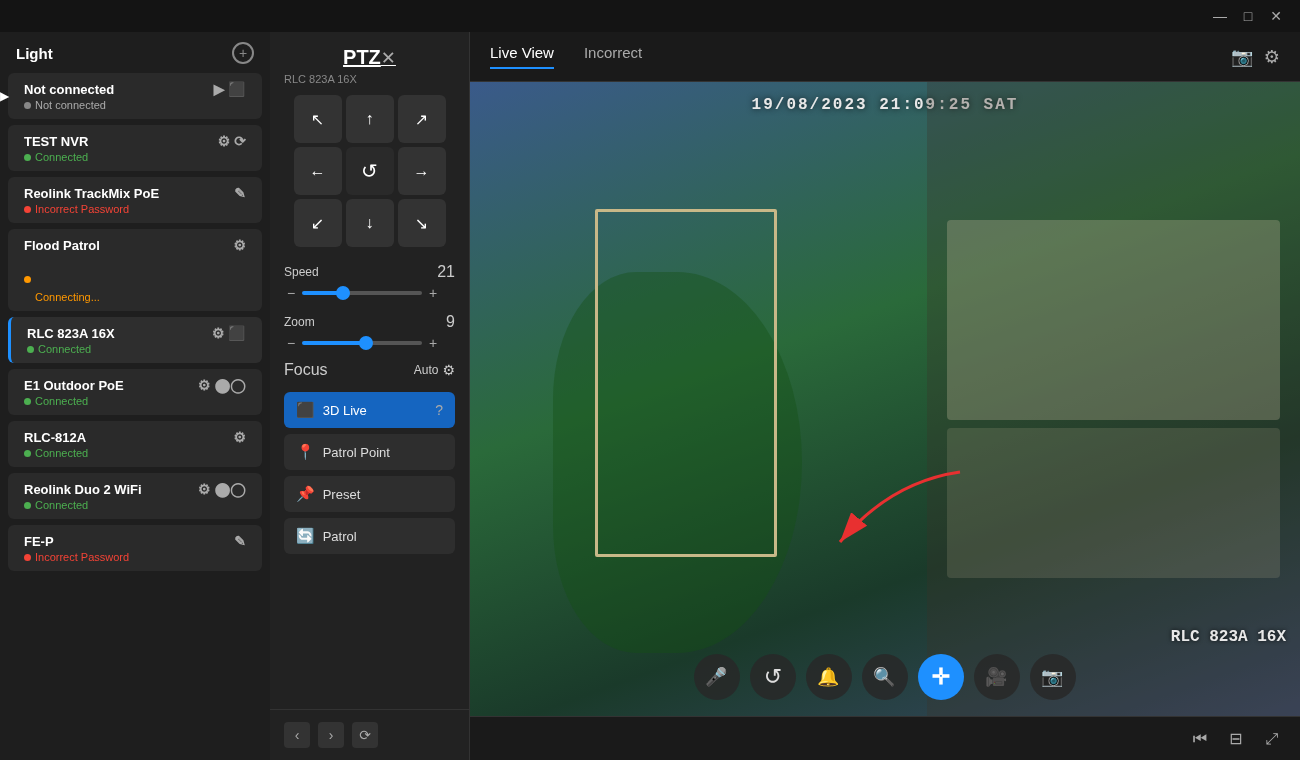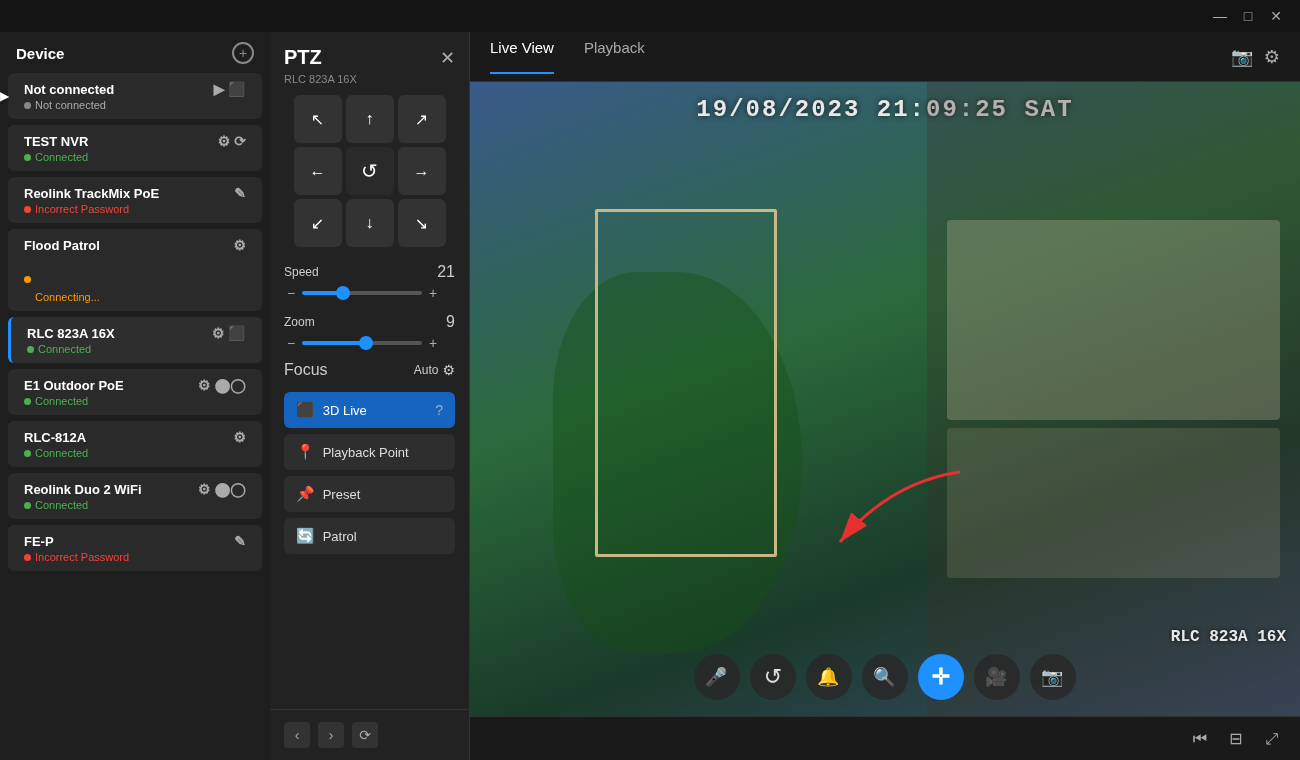--- a/index.html
+++ b/index.html
@@ -130,22 +130,23 @@
       background: #222;
       display: flex;
       flex-direction: column;
       flex-shrink: 0;
       border-right: 1px solid #333;
       overflow-y: auto;
     }
     .ptz-header {
       display: flex;
       align-items: center;
-      justify-content: space-between;
+      justify-content: center;
       padding: 14px 14px 4px;
+      text-decoration: underline;
     }
     .ptz-title {
       font-size: 20px;
       font-weight: bold;
       color: #fff;
     }
     .ptz-close {
       font-size: 18px;
       color: #aaa;
       cursor: pointer;
@@ -285,21 +286,21 @@
       border-bottom: 1px solid #333;
     }
     .tabs {
       display: flex;
       gap: 30px;
     }
     .tab {
       font-size: 15px;
       color: #aaa;
       cursor: pointer;
-      padding-bottom: 16px;
+      padding-bottom: 6px;
     }
     .tab.active {
       color: #fff;
       border-bottom: 2px solid #1e90ff;
     }
     .topbar-icons {
       display: flex; gap: 10px;
     }
     .topbar-icon {
       color: #aaa; font-size: 18px; cursor: pointer;
@@ -318,21 +319,21 @@
       background: linear-gradient(160deg, #3a5a8a 0%, #2a6a3a 40%, #1a3a2a 70%, #3a4a6a 100%);
       position: relative;
     }
     
     .cam-timestamp {
       position: absolute;
       top: 14px;
       left: 50%;
       transform: translateX(-50%);
       font-family: 'Courier New', monospace;
-      font-size: 24px;
+      font-size: 16px;
       color: #e8e8e8;
       font-weight: bold;
       text-shadow: 0 0 6px rgba(0,0,0,0.8);
       letter-spacing: 2px;
       white-space: nowrap;
     }
     
     .shelf-area {
       position: absolute;
       right: 0; top: 0; bottom: 0;
@@ -430,21 +431,21 @@
   <div class="titlebar-btn">—</div>
   <div class="titlebar-btn">□</div>
   <div class="titlebar-btn close">✕</div>
 </div>
 
 <div class="main-layout">
 
   <div class="sidebar">
 
     <div class="section-title">
-      <span>Device</span>
+      <span>Light</span>
       <div class="add-btn">+</div>
     </div>
 
     <div class="device-item" style="position:relative;">
       <span class="sidebar-arrow">▶</span>
       <div class="device-name">
         <span>Not connected</span>
         <div class="device-icons">
           <span class="device-icon">▶</span>
           <span class="device-icon" style="color:#1e90ff;">⬛</span>
@@ -618,21 +619,21 @@
     </div>
 
     <button class="ptz-action-btn active">
       <span class="btn-icon">⬛</span>
       <span>3D Live</span>
       <span class="ptz-help-icon">?</span>
     </button>
 
     <button class="ptz-action-btn">
       <span class="btn-icon">📍</span>
-      <span>Playback Point</span>
+      <span>Patrol Point</span>
     </button>
 
     <button class="ptz-action-btn">
       <span class="btn-icon">📌</span>
       <span>Preset</span>
     </button>
 
     <button class="ptz-action-btn">
       <span class="btn-icon">🔄</span>
       <span>Patrol</span>
@@ -643,21 +644,21 @@
       <div class="nav-arrow">›</div>
       <div class="nav-arrow">⟳</div>
     </div>
   </div>
 
   <div class="content-area">
 
     <div class="topbar">
       <div class="tabs">
         <div class="tab active">Live View</div>
-        <div class="tab">Playback</div>
+        <div class="tab">Incorrect</div>
       </div>
       <div class="topbar-icons">
         <span class="topbar-icon">📷</span>
         <span class="topbar-icon">⚙</span>
       </div>
     </div>
 
     <div class="camera-view">
       <div class="camera-bg">
 

